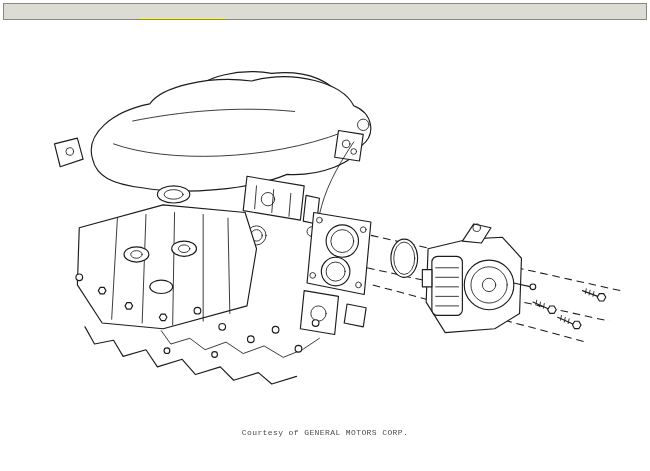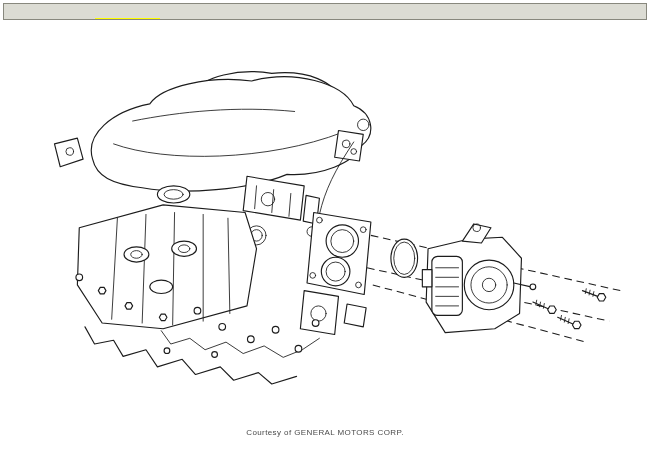--- a/index.html
+++ b/index.html
@@ -10,20 +10,21 @@
     height: 471px;
     overflow: hidden;
     font-family: "Liberation Sans", sans-serif;
   }
   .page {
     position: relative;
     width: 644px;
     height: 465px;
     margin: 3px;
     background: #ffffff;
+    font-family: Liberation Mono, monospace;
   }
   .title-bar {
     box-sizing: border-box;
     width: 100%;
     height: 17px;
     background: #dcdcd4;
     border: 1px solid #88887e;
     padding: 1px 4px 2px 4px;
     font-size: 11px;
     line-height: 13px;

